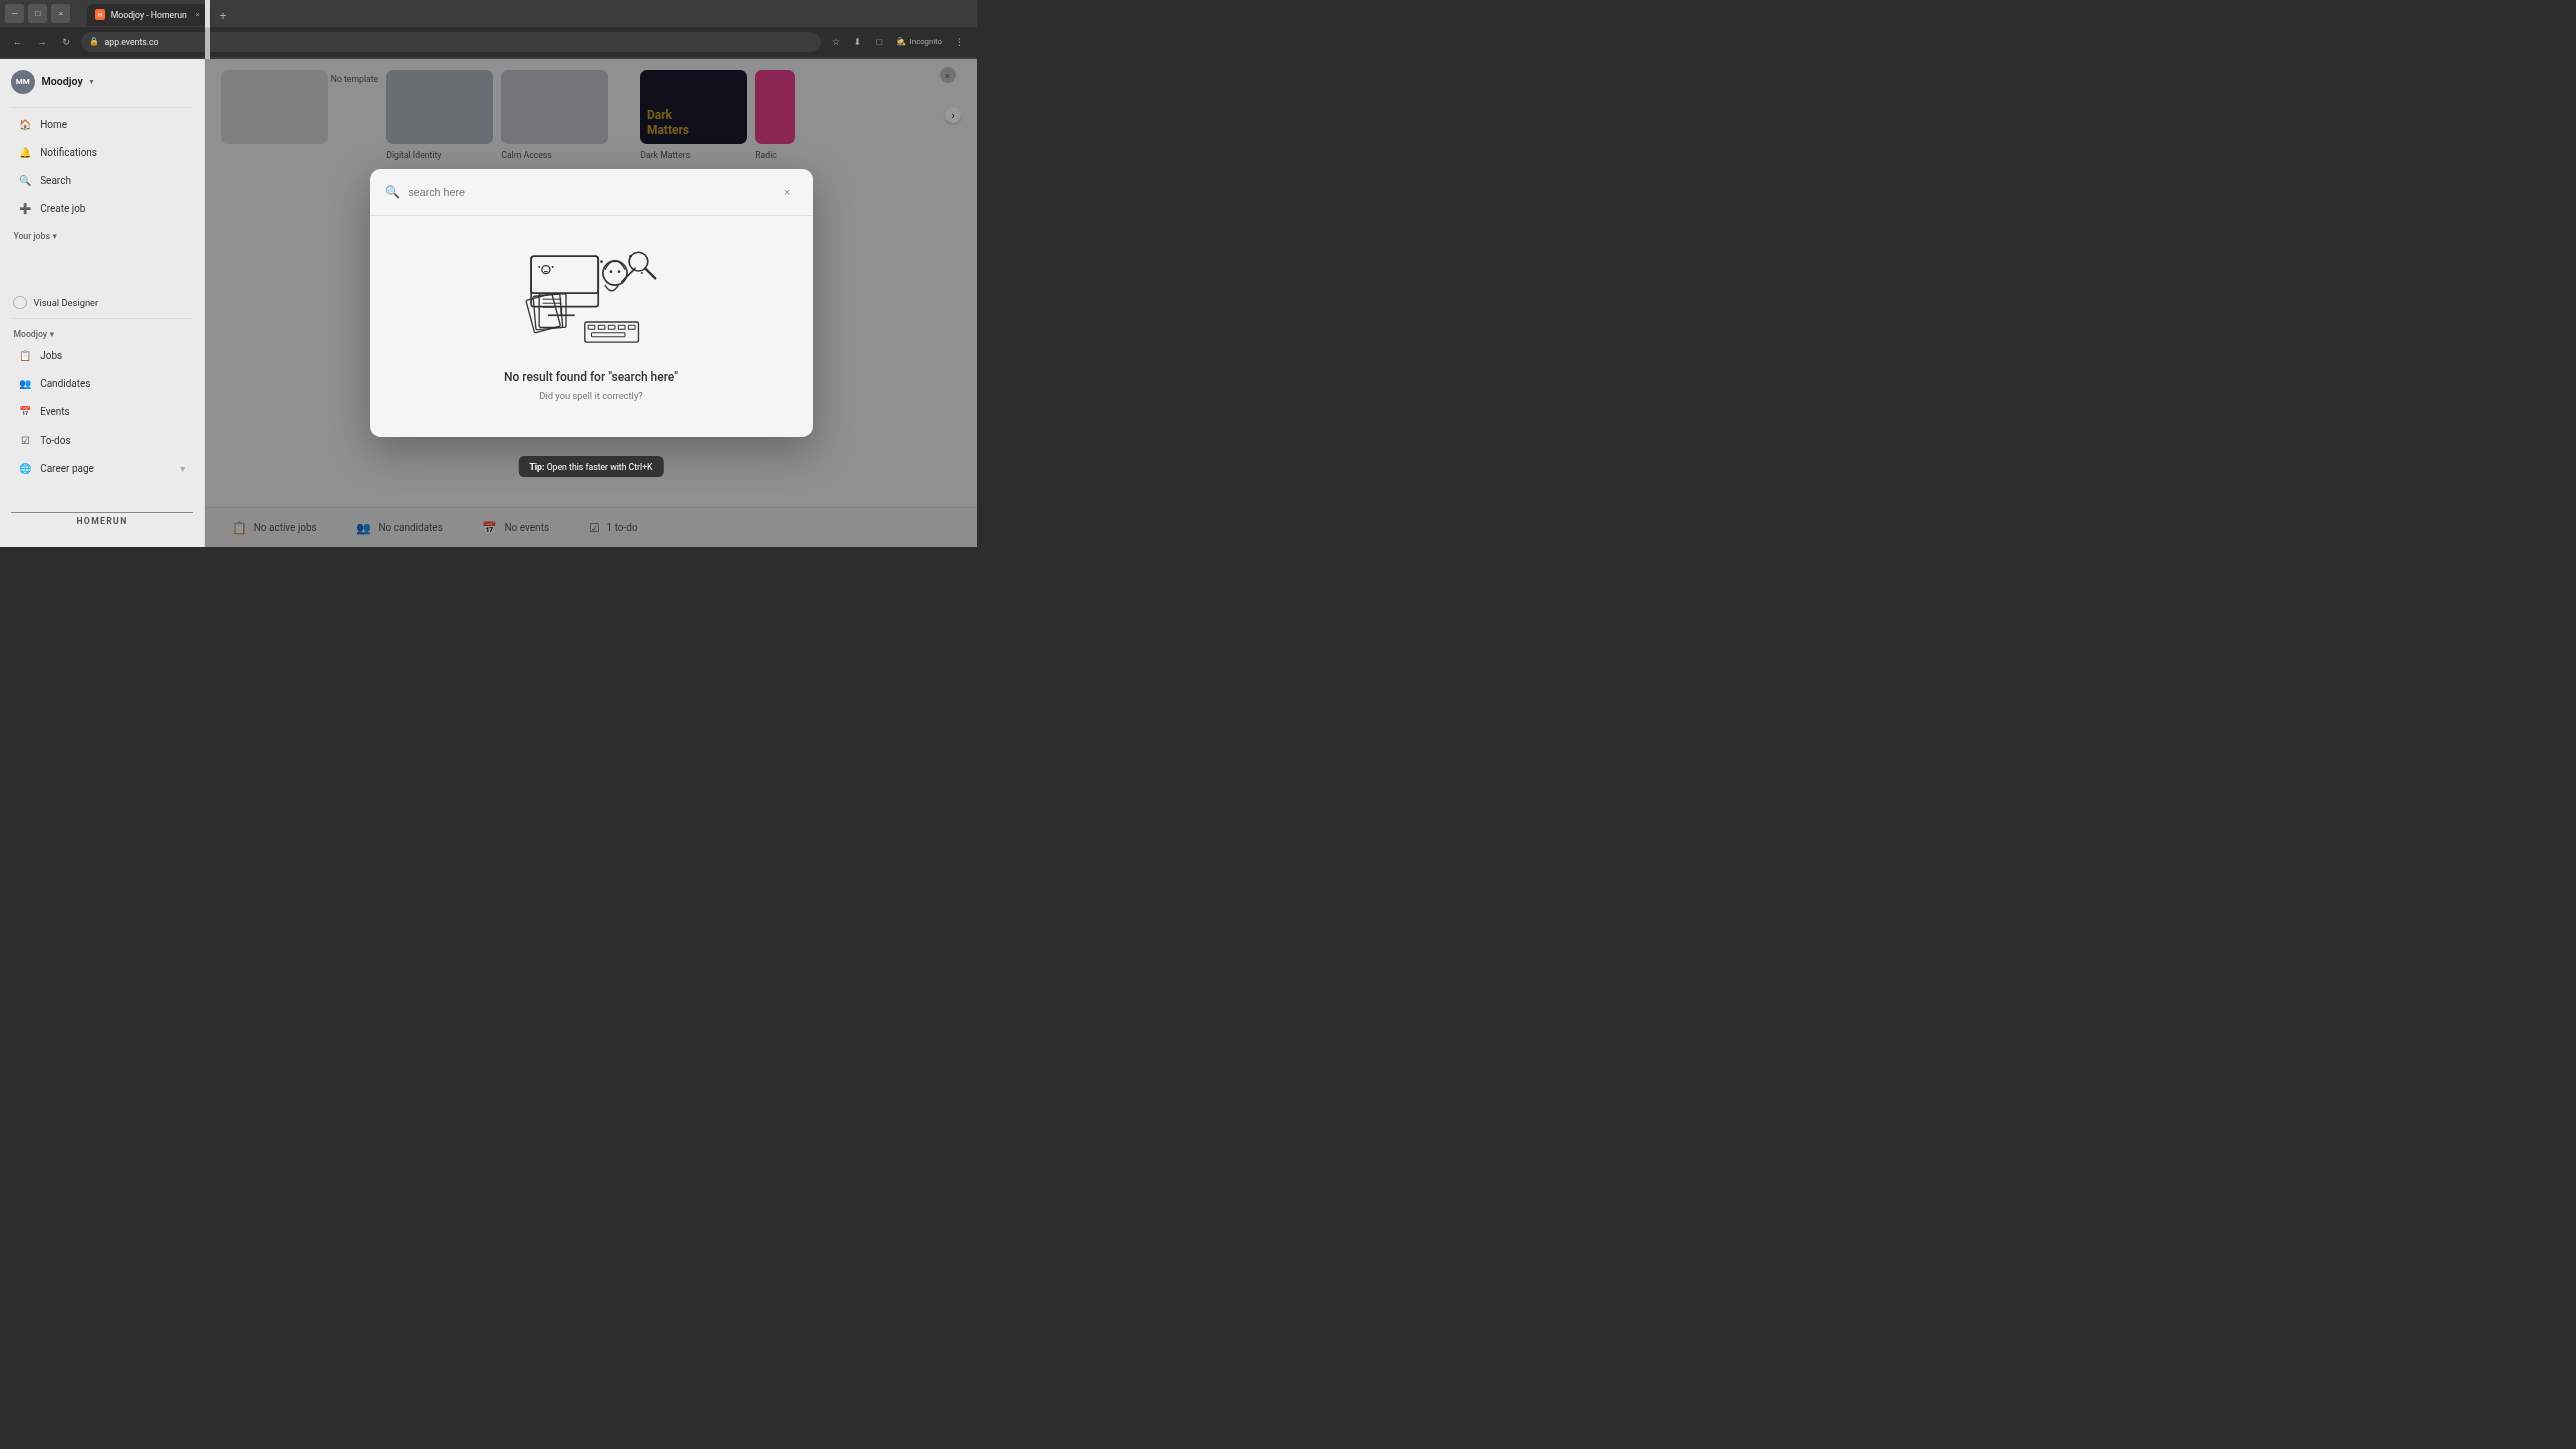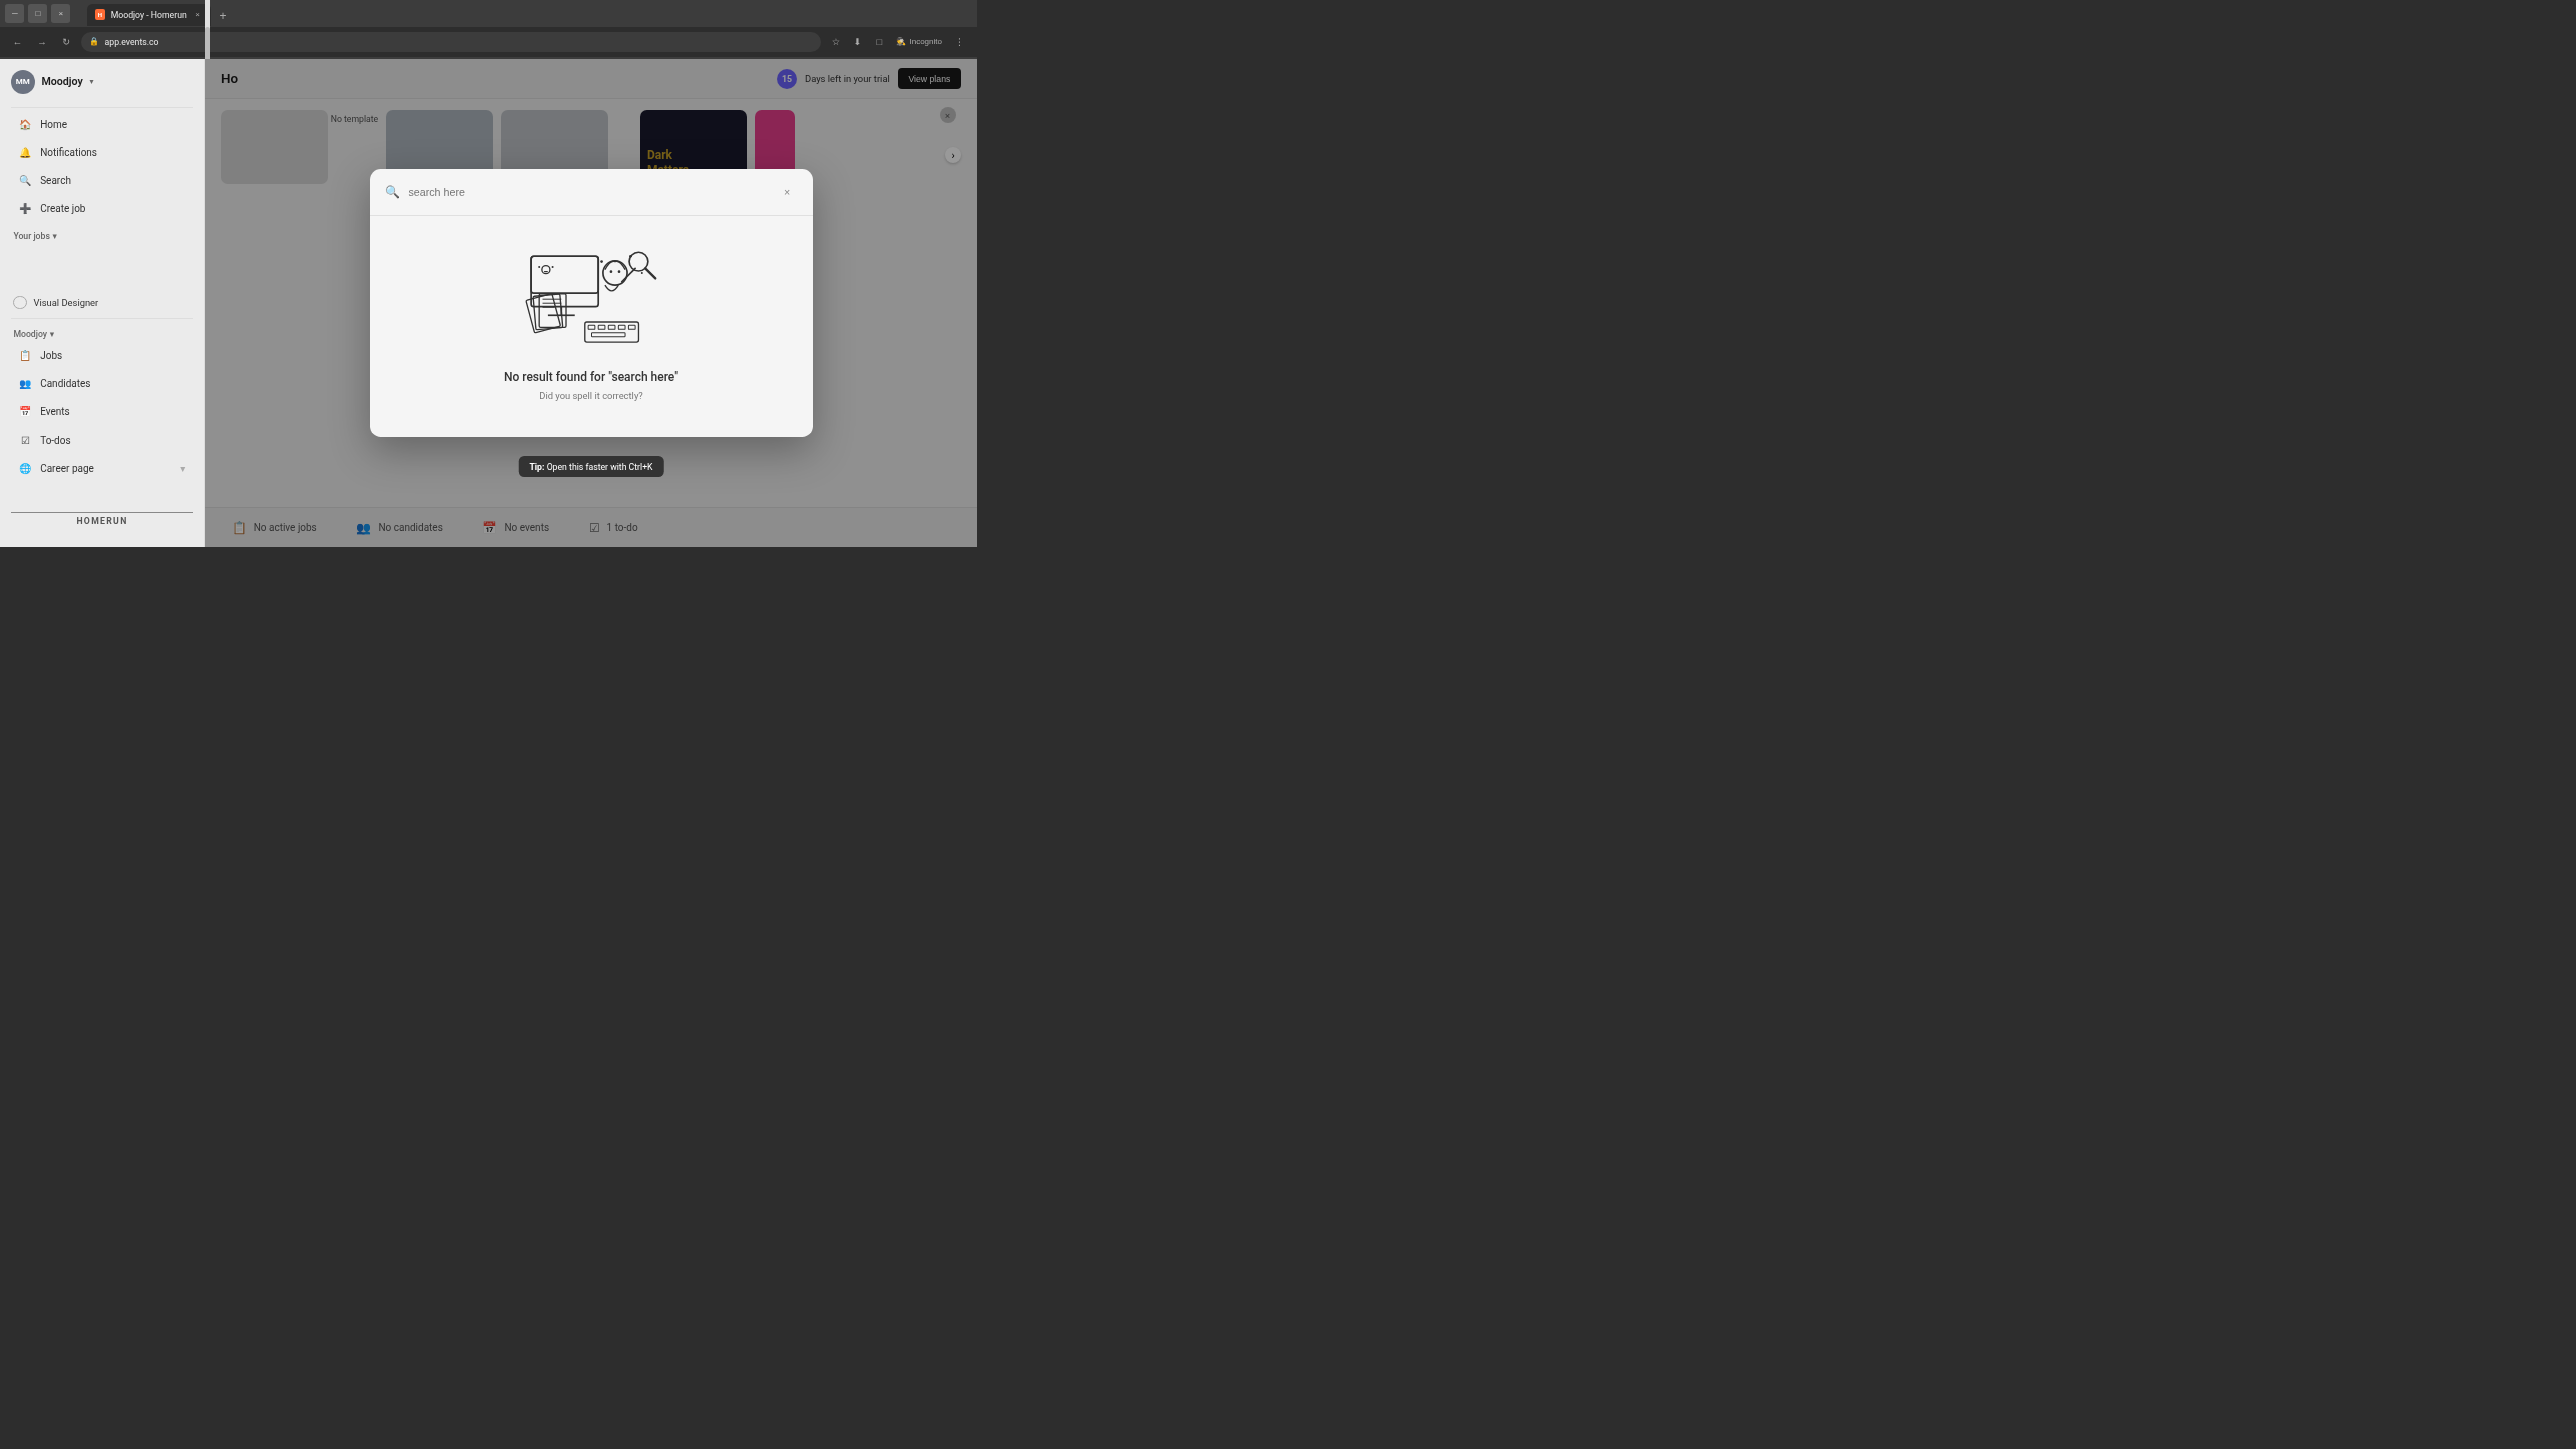--- a/index.html
+++ b/index.html
@@ -633,28 +633,20 @@
     <div class="sidebar-footer">
       <div class="homerun-logo">HOMERUN</div>
     </div>
   </div>
 
   <div class="scrollbar-track">
     <div class="scrollbar-thumb"></div>
   </div>
 
   <div class="main-content">
-    <div class="main-header">
-      <span class="page-title">Ho</span>
-      <div class="trial-banner">
-        <div class="trial-badge">15</div>
-        <span class="trial-text">Days left in your trial</span>
-        <button class="view-plans-btn">View plans</button>
-      </div>
-    </div>
 
     <div class="templates-section">
       <div style="position:relative;">
         <button class="template-close-btn" style="position:absolute;top:-2.7px;right:5.4px;z-index:10;background:rgba(0,0,0,0.2);border:none;border-radius:50%;width:16px;height:16px;cursor:pointer;color:#555;font-size:9.4px;">×</button>
         <div class="templates-row">
           <div style="display:flex;flex-direction:row;gap:2.7px;">
             <div class="template-card" style="background:#d5d5d5;">
             </div>
             <span class="template-label">No template</span>
           </div>

